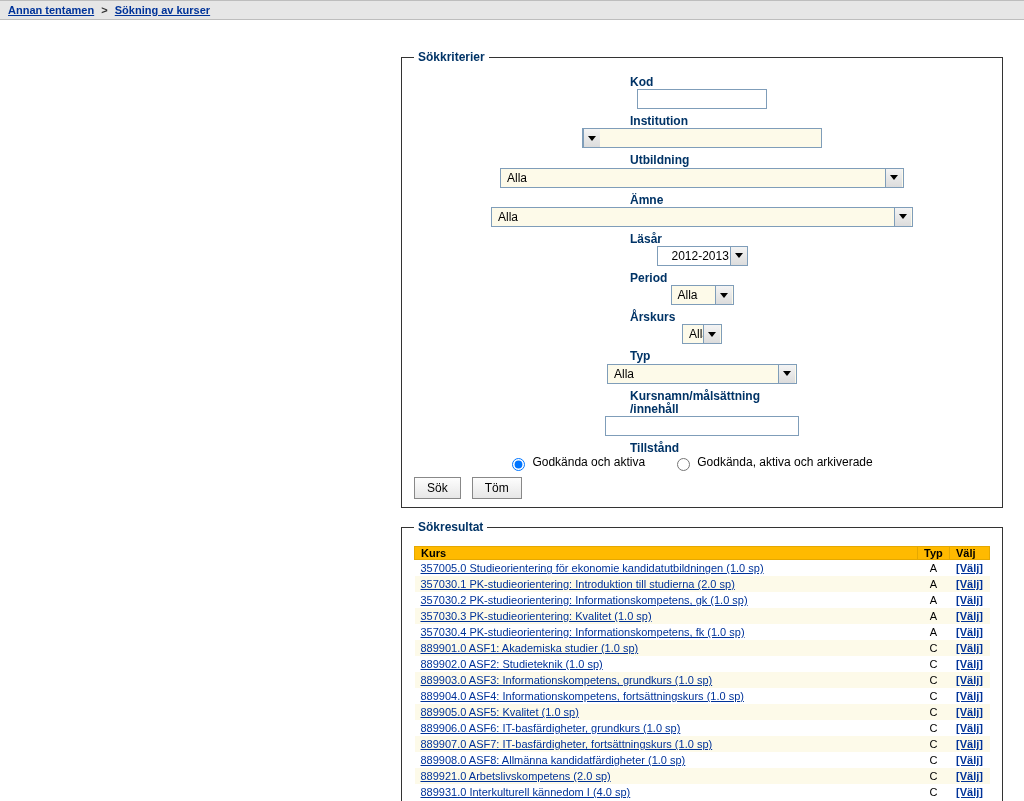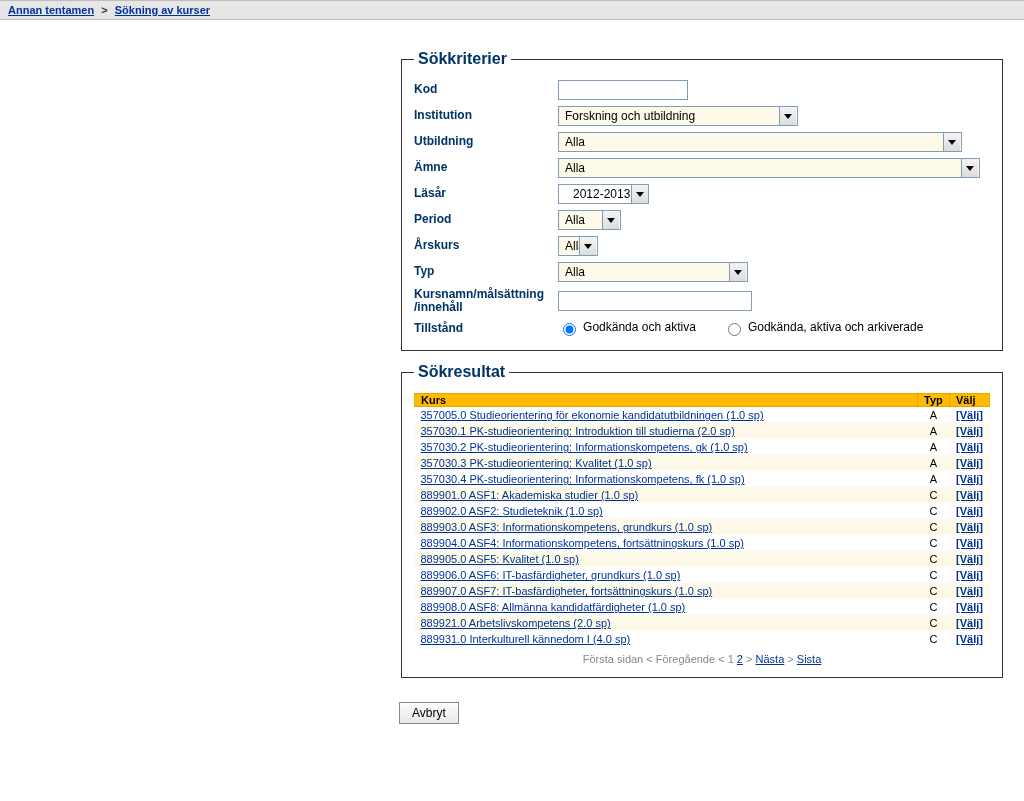--- a/index.html
+++ b/index.html
@@ -32,24 +32,24 @@
 
   fieldset {
     border: 1px solid #333;
     padding: 12px 12px 8px 12px;
     margin-bottom: 12px;
   }
   legend {
     font-weight: bold;
     color: #003366;
     padding: 0 4px;
-    font-size: 16px;
-  }
-
-  .form-row { display: flex; align-items: center; margin-bottom: 6px; }
+    font-size: 12px;
+  }
+
+  .form-row { display: flex; align-items: center; margin-bottom: 6px; flex-direction: column; }
   .form-row .label {
     width: 144px;
     font-weight: bold;
     color: #003366;
     font-size: 12px;
     line-height: 1.1;
   }
   .form-row .field { flex: 1; }
   .form-row input[type="text"] {
     border: 1px solid #7f9db9;
@@ -142,21 +142,20 @@
         <div class="label">Kod</div>
         <div class="field">
           <input type="text" class="txt-med" value="" style="">
         </div>
       </div>
 
       <div class="form-row">
         <div class="label">Institution</div>
         <div class="field">
           <div class="xselect w-240">
-            <div class="val">Forskning och utbildning</div>
             <div class="btn">
               <svg viewBox="0 0 8 5">
                   <path d="M0 0 L8 0 L4 5 Z" fill="#000"></path>
                 </svg>
             </div>
           </div>
         </div>
       </div>
 
       <div class="form-row">
@@ -259,20 +258,24 @@
             <label>Godkända och aktiva</label>
           </span>
           <span class="rgroup">
             <input type="radio" name="tillstand" style="">
             <label>Godkända, aktiva och arkiverade</label>
           </span>
         </div>
       </div>
 
 
+      <div style="margin-top:4px;">
+        <button class="btn-flat">Sök</button>
+        <button class="btn-flat">Töm</button>
+      </div>
     </fieldset>
 
     <fieldset>
       <legend>Sökresultat</legend>
 
       <table class="res-table">
         <thead>
           <tr>
             <th>Kurs</th>
             <th class="col-typ">Typ</th>

